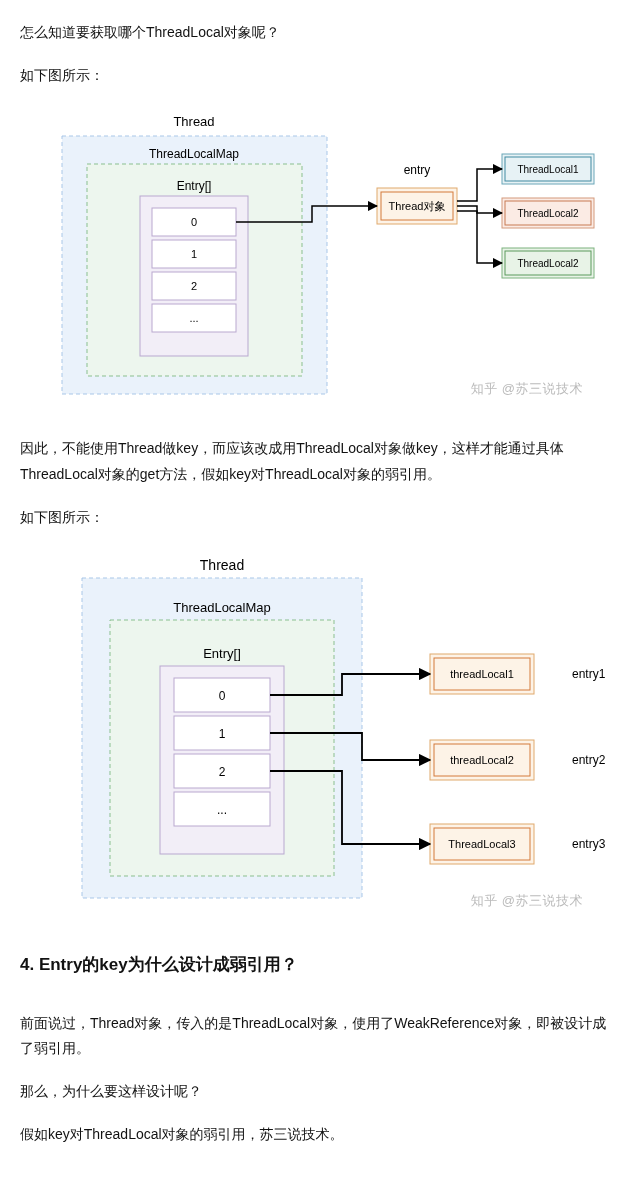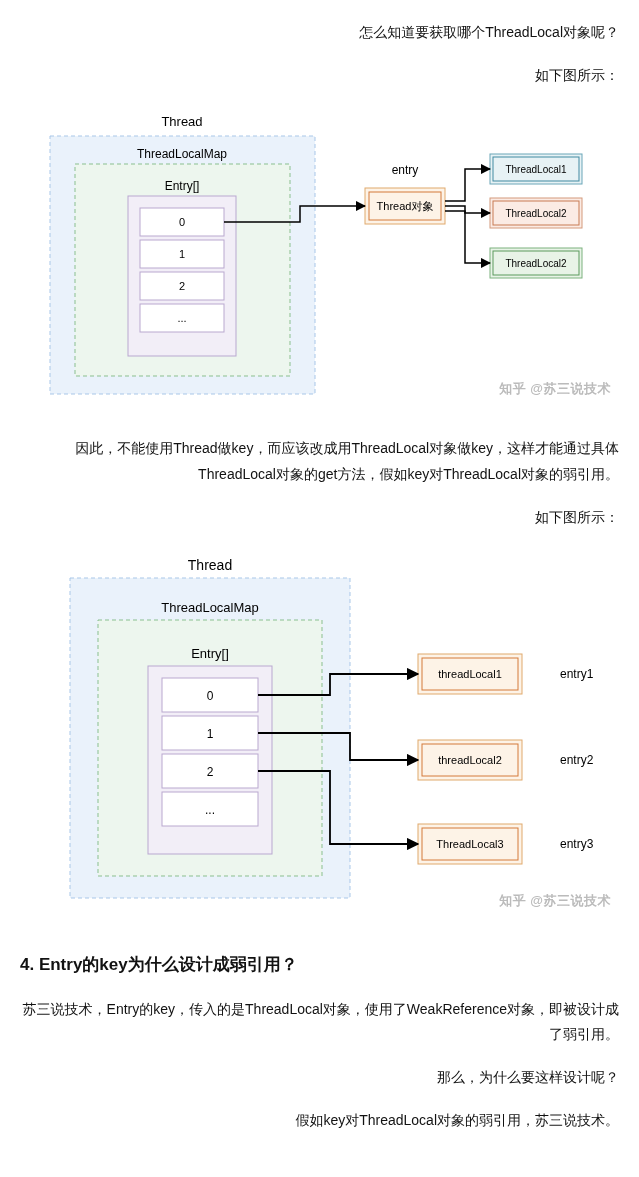--- a/index.html
+++ b/index.html
@@ -1,20 +1,20 @@
 <!DOCTYPE html>
 <html><head>
 <meta charset="utf-8">
 <style>
   * { margin: 0; padding: 0; box-sizing: border-box; }
   body { width: 639px; font-family: -apple-system, "PingFang SC", "Microsoft YaHei", sans-serif; color: #121212; background: #fff; padding: 20px; font-size: 14px; line-height: 1.8; }
-  .para { margin-bottom: 18px; text-align: right; }
-  .heading { font-weight: 700; font-size: 17px; margin: 32px 0 16px; }
-  .figure-wrap { position: relative; margin: 12px 0 30px; }
-  .watermark { position: absolute; right: 8px; bottom: 6px; font-size: 13px; color: #bbb; font-weight: 700; letter-spacing: .5px; }
+  .para { margin-bottom: 18px; }
+  .heading { font-weight: 700; font-size: 17px; margin: 32px 0 30px; }
+  .figure-wrap { position: relative; margin: 12px 12px 30px; }
+  .watermark { position: absolute; right: 24px; bottom: 6px; font-size: 13px; color: #bbb; font-weight: 400; letter-spacing: .5px; }
   svg { display: block; }
 </style>
 </head>
 <body>
 
 <p class="para">怎么知道要获取哪个ThreadLocal对象呢？</p>
 <p class="para">如下图所示：</p>
 
 <div class="figure-wrap">
 <svg width="570" height="300" viewBox="0 0 570 300">
@@ -128,15 +128,15 @@
 
   <path d="M238 147 L310 147 L310 126 L398 126" fill="none" stroke="#000" stroke-width="1.8" marker-end="url(#ah2)"></path>
   <path d="M238 185 L330 185 L330 212 L398 212" fill="none" stroke="#000" stroke-width="1.8" marker-end="url(#ah2)"></path>
   <path d="M238 223 L310 223 L310 296 L398 296" fill="none" stroke="#000" stroke-width="1.8" marker-end="url(#ah2)"></path>
 </svg>
 <div class="watermark">知乎 @苏三说技术</div>
 </div>
 
 <h2 class="heading">4. Entry的key为什么设计成弱引用？</h2>
 
-<p class="para">苏三说技术，Entry的key，传入的是ThreadLocal对象，使用了WeakReference对象，即被设计成了弱引用。</p>
+<p class="para">前面说过，Thread对象，传入的是ThreadLocal对象，使用了WeakReference对象，即被设计成了弱引用。</p>
 <p class="para">那么，为什么要这样设计呢？</p>
 <p class="para">假如key对ThreadLocal对象的弱引用，苏三说技术。</p>
 
 </body></html>

